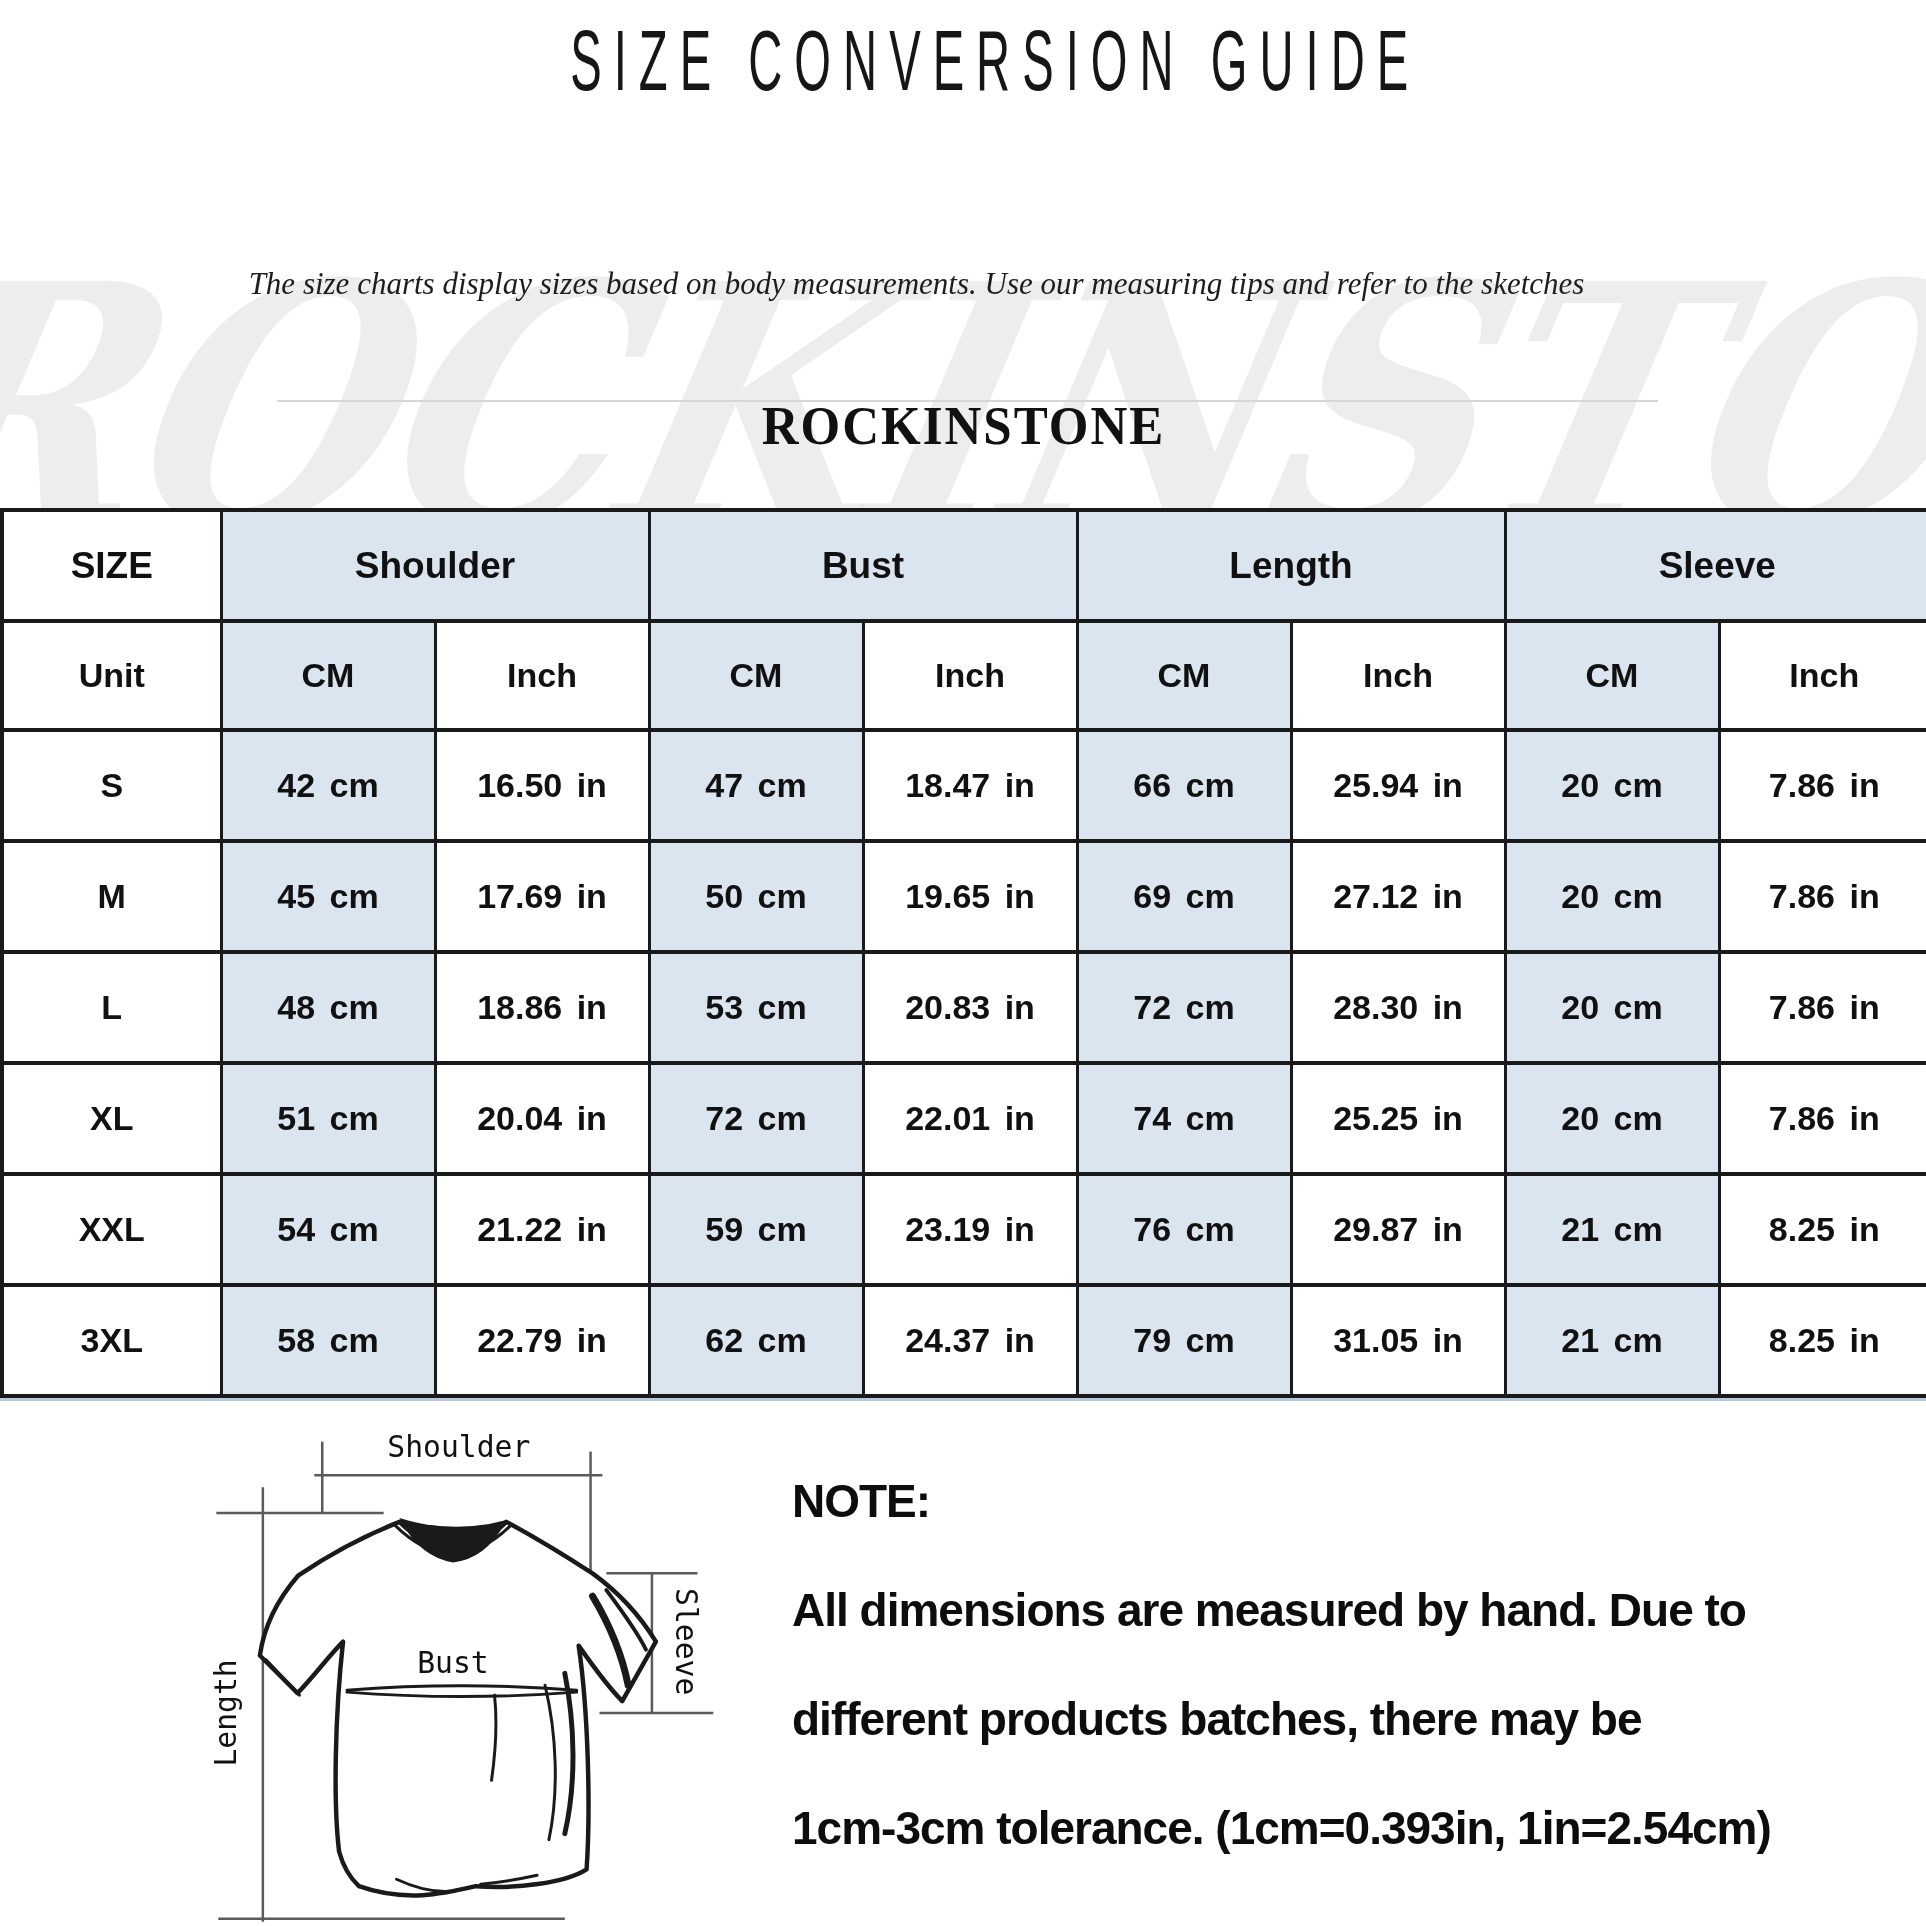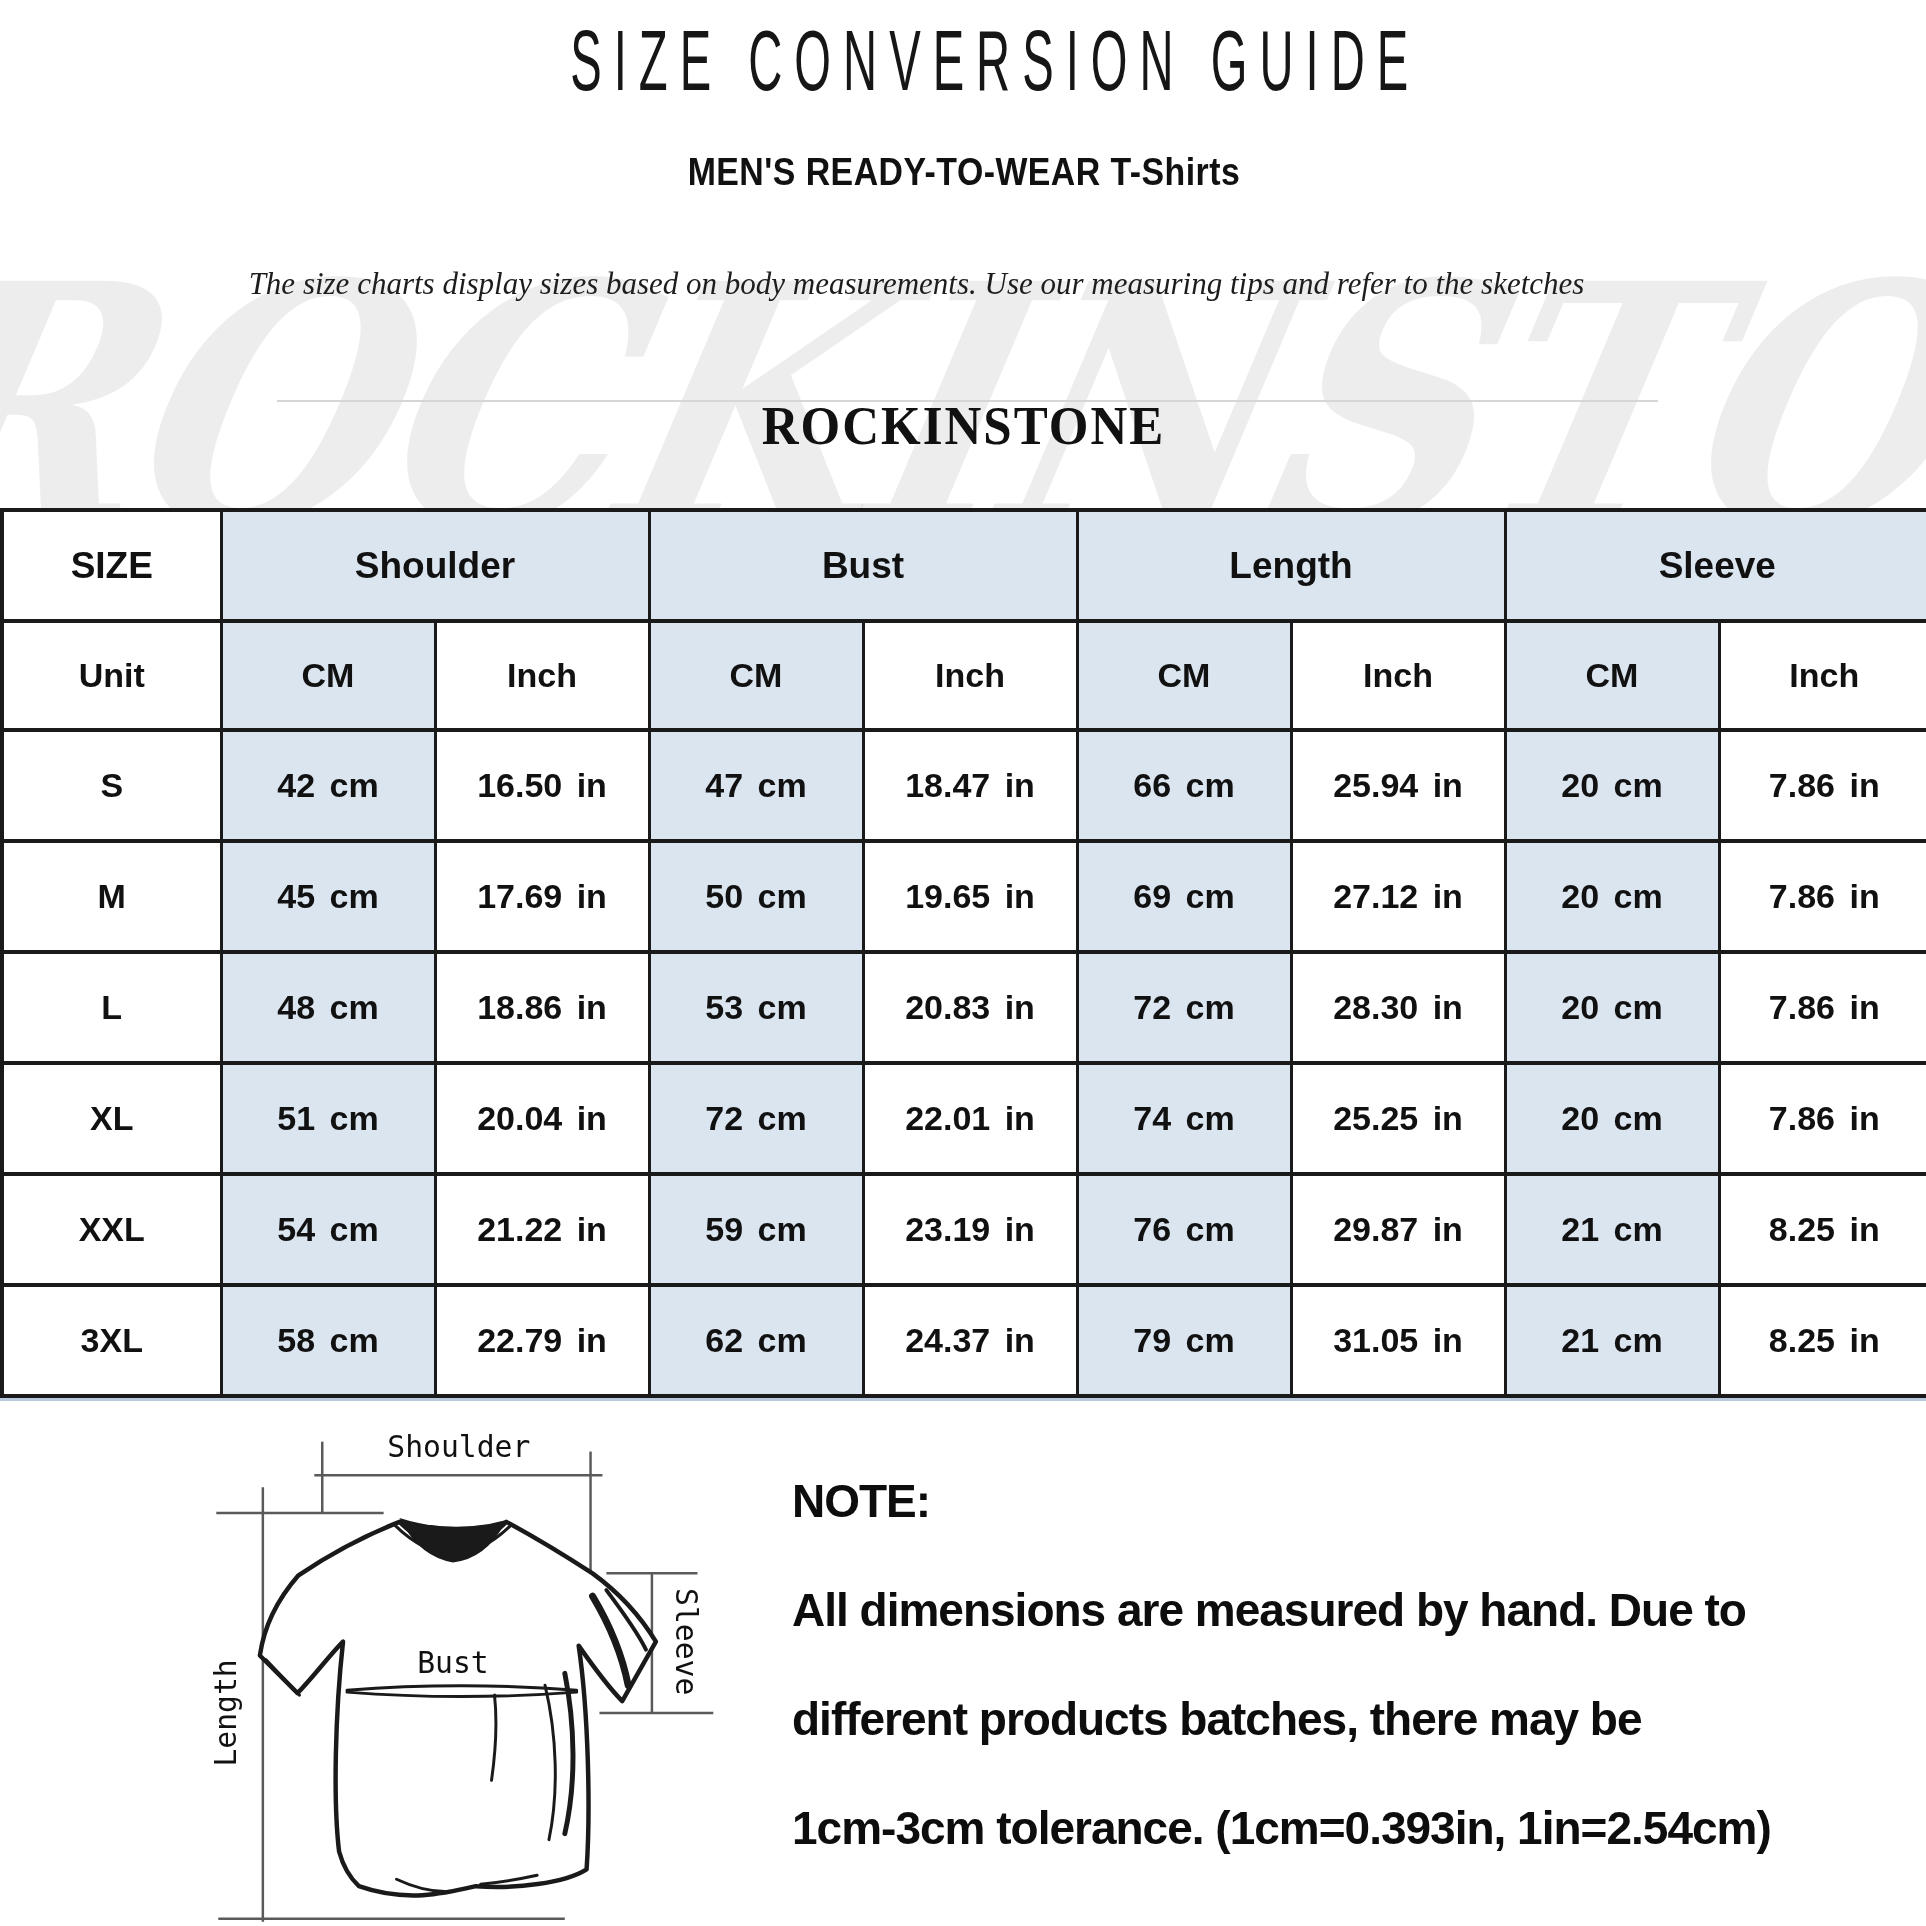--- a/index.html
+++ b/index.html
@@ -50,23 +50,20 @@
 </style>
 </head>
 <body>
 
 <div class="canvas">
 
   <div class="watermark">ROCKINSTONE</div>
 
   <div class="title-wrap">
     <span class="title-text">SIZE CONVERSION GUIDE</span>
-  </div>
-  <div class="subtitle-wrap">
-    <span class="subtitle-text">MEN'S READY-TO-WEAR T-Shirts</span>
   </div>
   <div class="desc-wrap">
     <div>The size charts display sizes based on body measurements.  Use our measuring tips and refer to the sketches</div>
   </div>
   <div class="brand-rule"></div>
   <div class="brand-wrap">
     <span class="brand-text">ROCKINSTONE</span>
   </div>
 
   <table class="size-table">

